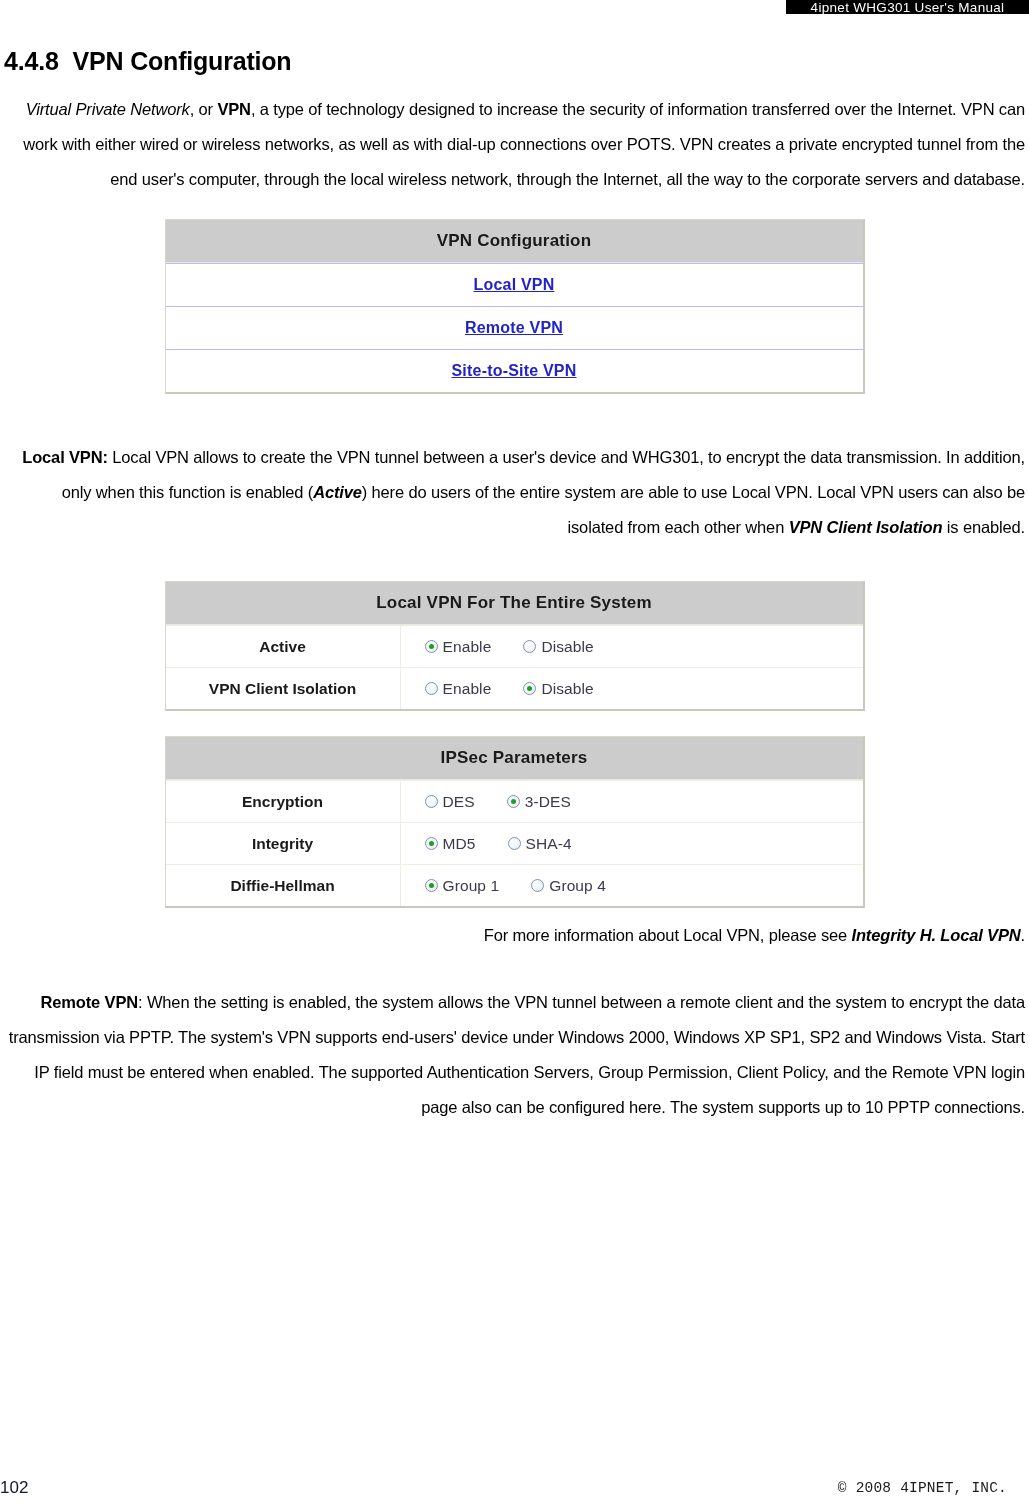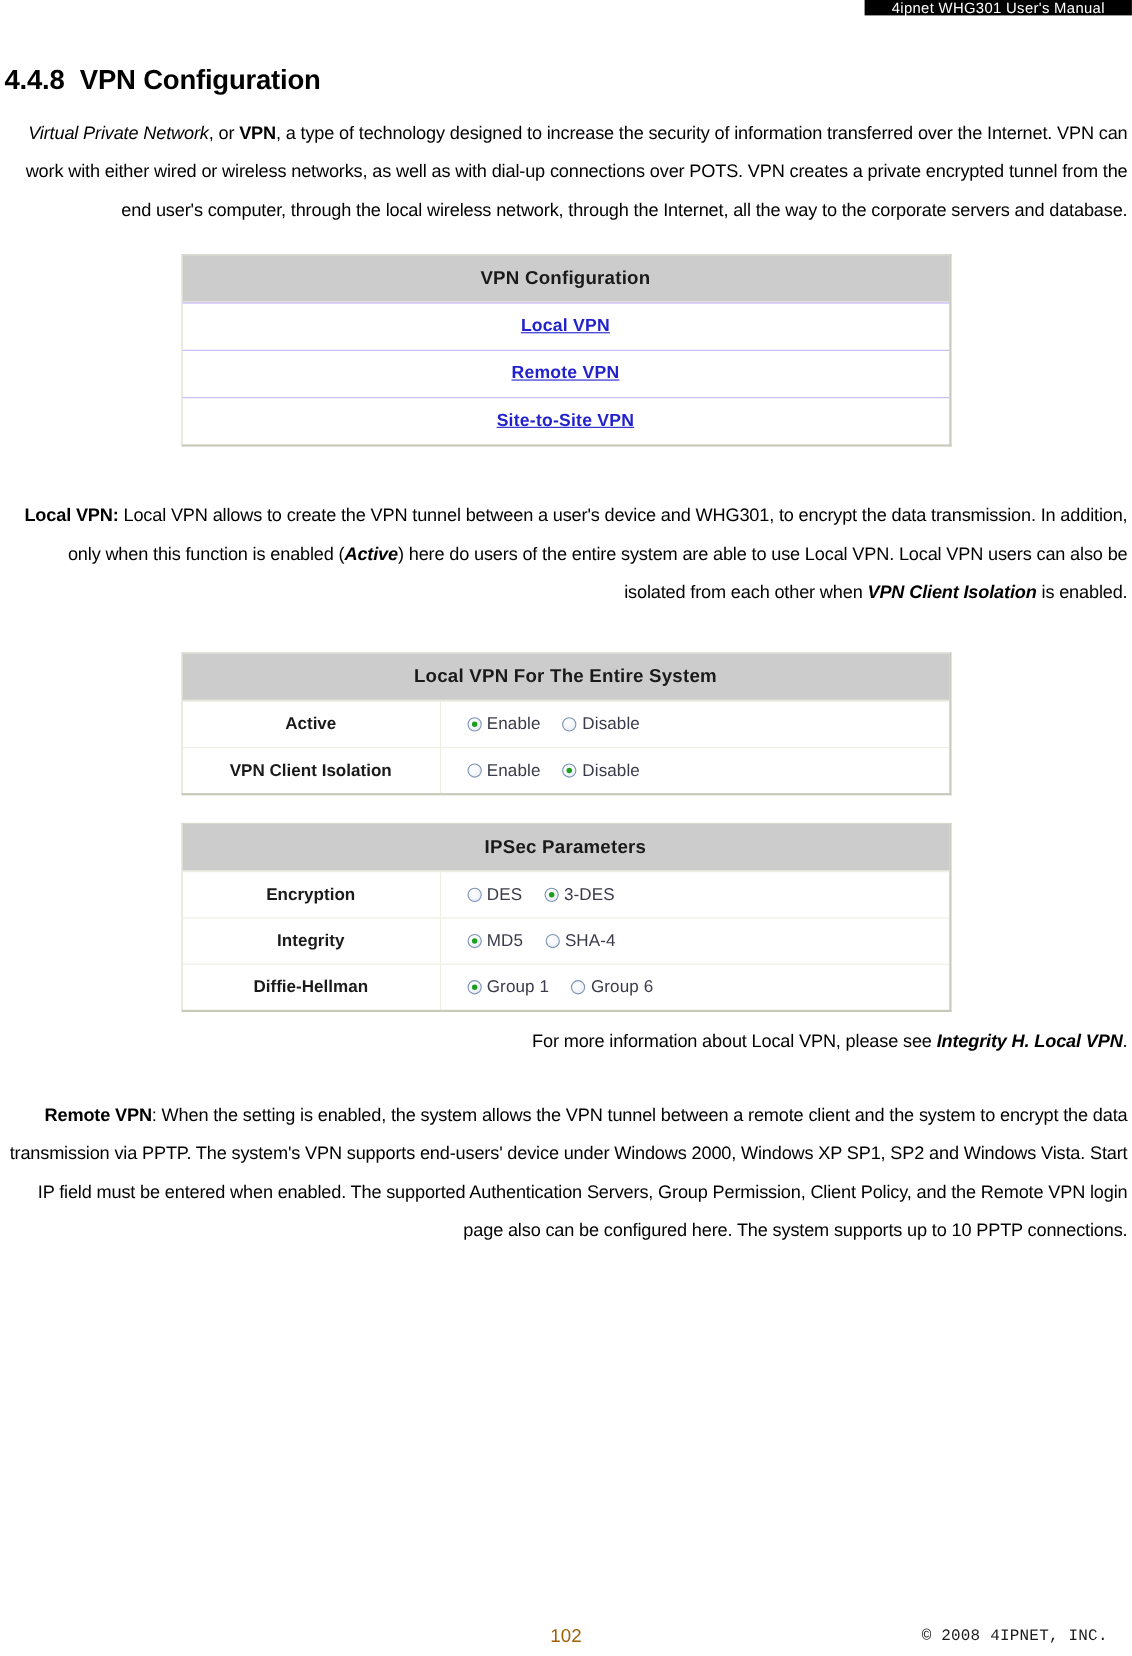--- a/index.html
+++ b/index.html
@@ -33,21 +33,21 @@
     white-space: nowrap;
     font-family: "Liberation Sans", sans-serif;
   }
 
   
   .page {
     position: absolute;
     top: 0;
     left: 0;
     width: 1029px;
-    padding: 12px 4px;
+    padding: 0 4px;
   }
 
   h1.section-title {
     margin: 46px 0 0 0;
     font-size: 25px;
     font-weight: bold;
     letter-spacing: -0.2px;
     line-height: 1.2;
   }
   h1.section-title .num { margin-right: 14px; }
@@ -115,21 +115,21 @@
     color: #1a1a1a;
     display: flex;
     align-items: center;
     justify-content: center;
   }
   .ui-row .cell-value {
     flex: 1 1 auto;
     padding: 11px 0 11px 24px;
     display: flex;
     align-items: center;
-    gap: 6px;
+    gap: 18px;
     font-size: 15.5px;
   }
 
   .radio-group {
     display: inline-flex;
     align-items: center;
     gap: 5px;
     margin-right: 14px;
   }
   .radio-group .rlabel {
@@ -157,23 +157,22 @@
     left: 3px;
     top: 3px;
   }
 
   
   .footer-pagenum {
     position: absolute;
     left: 0;
     right: 0;
     top: 1478px;
-    text-align: center;
     font-size: 17px;
-    color: #a16207;
+    color: #0f172a;
   }
   .footer-copyright {
     position: absolute;
     right: 22px;
     top: 1480px;
     font-size: 14.5px;
     color: #1a1a1a;
     letter-spacing: 0.2px;
     white-space: nowrap;
     font-family: Liberation Mono, monospace;
@@ -283,21 +282,21 @@
 
       <div class="ui-row">
         <div class="cell-label">Diffie-Hellman</div>
         <div class="cell-value">
           <span class="radio-group">
             <span class="radio checked"></span>
             <span class="rlabel">Group 1</span>
           </span>
           <span class="radio-group">
             <span class="radio"></span>
-            <span class="rlabel">Group 6</span>
+            <span class="rlabel">Group 4</span>
           </span>
         </div>
       </div>
     </div>
   </div>
 
   <p class="body-text tight" style="margin-top:10px;">
     <span>For more information about Local VPN, please see </span><span class="bi">Integrity H. Local VPN</span><span>.</span>
   </p>
 

